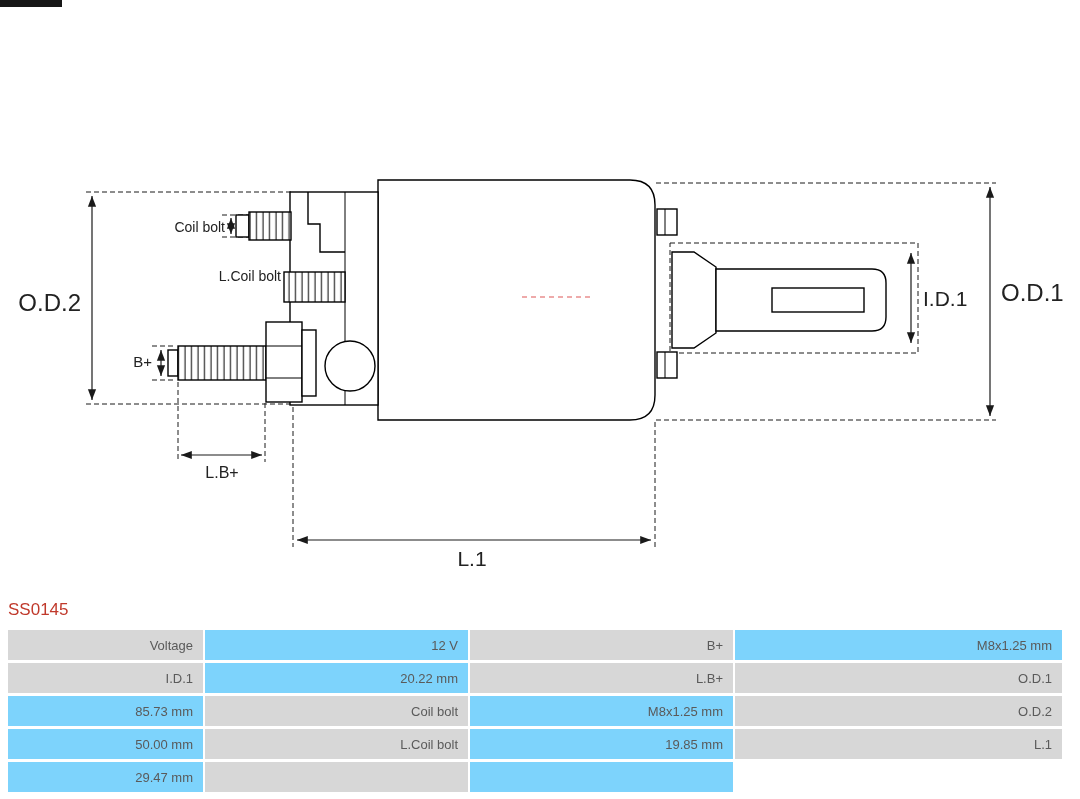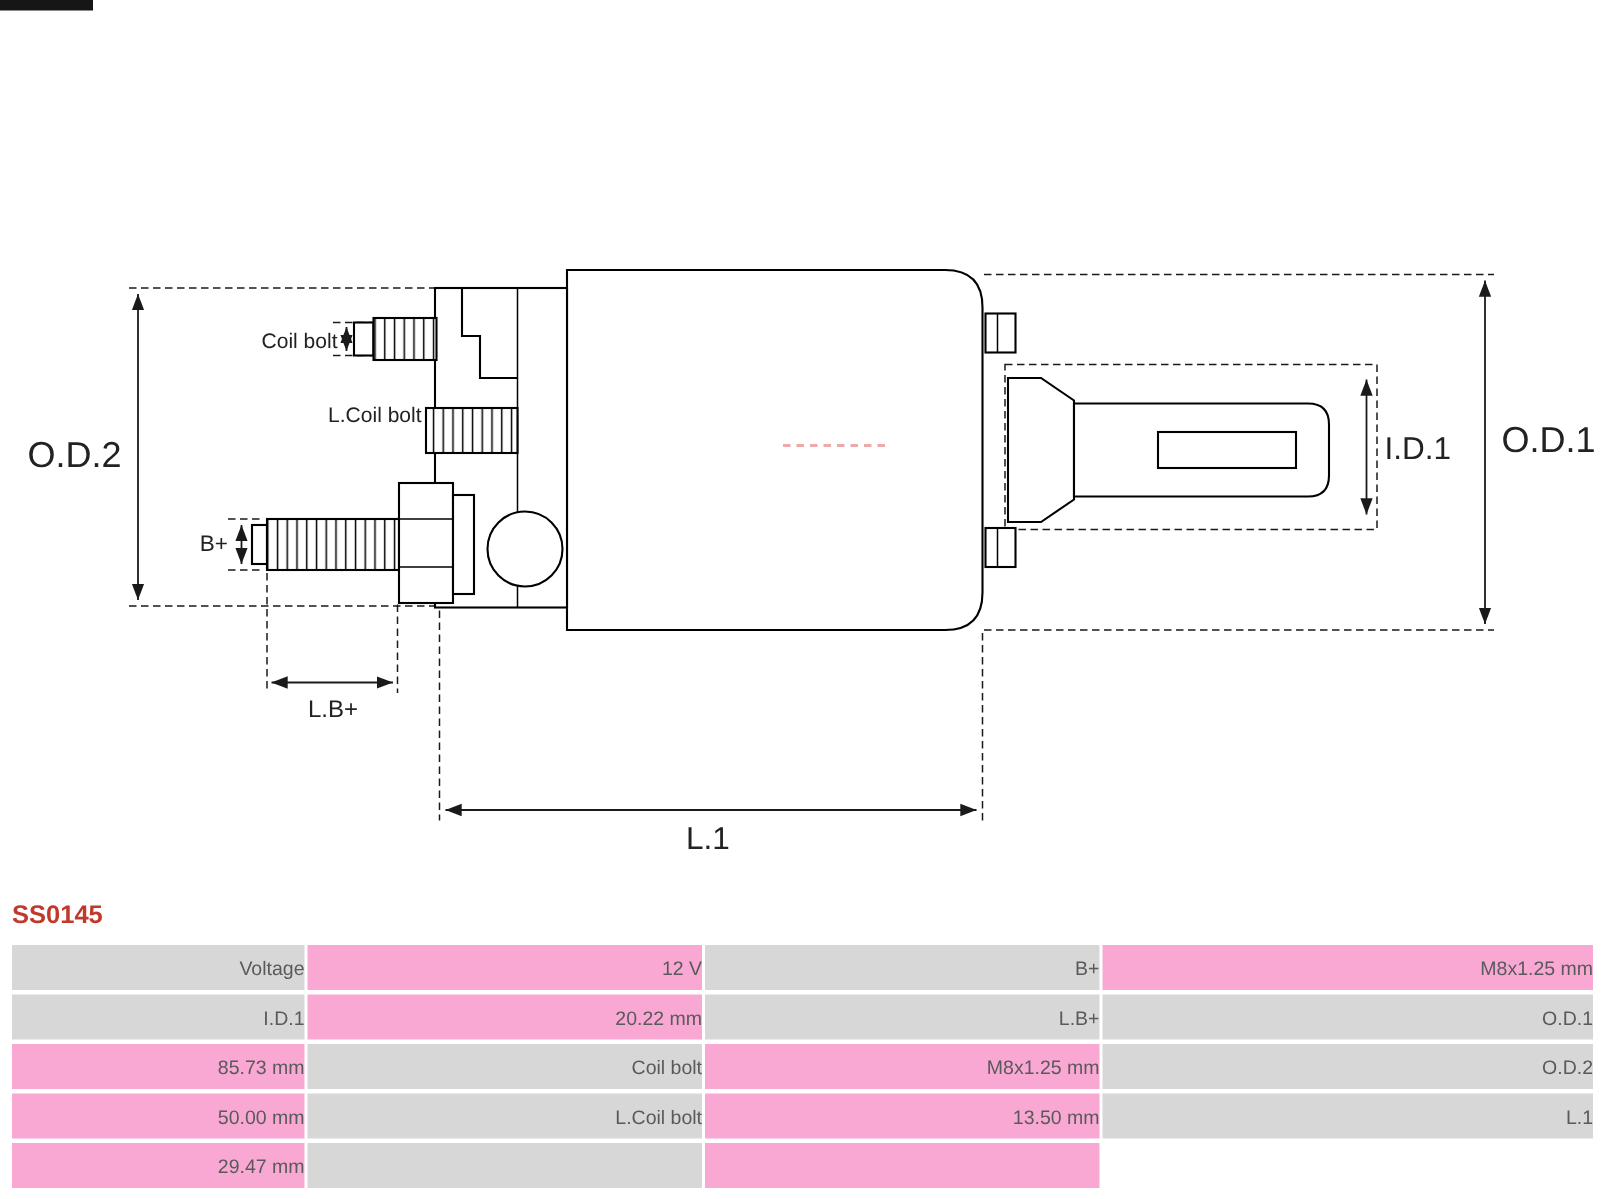--- a/index.html
+++ b/index.html
@@ -1,27 +1,27 @@
 <!DOCTYPE html>
 <html><head>
 <meta charset="utf-8">
 <style>
   html,body{margin:0;padding:0;background:#fff;}
   .page{position:relative;width:1080px;height:799px;background:#ffffff;overflow:hidden;
         font-family:"Liberation Sans",sans-serif;}
   .corner-bar{position:absolute;left:0;top:0;width:62px;height:7px;background:#161616;}
   .drawing-wrap{position:absolute;left:0;top:0;width:1080px;height:585px;}
   svg text{font-family:"Liberation Sans",sans-serif;fill:#222;}
-  .part-number{position:absolute;left:8px;top:600px;font-size:17px;font-weight:bold;color:#c0392b;}
+  .part-number{position:absolute;left:8px;top:600px;font-size:17px;font-weight:normal;color:#c0392b;}
   .spec-table{position:absolute;left:8px;top:630px;width:1054px;display:grid;
               grid-template-columns:195px 263px 263px 1fr;gap:3px 2px;}
   .td{height:30px;display:flex;align-items:center;justify-content:flex-end;
-      box-sizing:border-box;font-size:13px;color:#5a5a5a;}
+      padding-right:10px;box-sizing:border-box;font-size:13px;color:#5a5a5a;}
   .td.label{background:#d7d7d7;}
-  .td.value{background:#f9a8d4;}
+  .td.value{background:#7dd3fc;}
 </style>
 </head>
 <body>
 
 <div class="page">
 
   <div class="corner-bar"></div>
 
   <div class="drawing-wrap">
     <svg width="1080" height="585" viewBox="0 0 1080 585">
@@ -129,21 +129,21 @@
     <div class="td label">L.B+</div>
 
     <div class="td label">O.D.1</div>
     <div class="td value">85.73 mm</div>
     <div class="td label">Coil bolt</div>
     <div class="td value">M8x1.25 mm</div>
 
     <div class="td label">O.D.2</div>
     <div class="td value">50.00 mm</div>
     <div class="td label">L.Coil bolt</div>
-    <div class="td value">13.50 mm</div>
+    <div class="td value">19.85 mm</div>
 
     <div class="td label">L.1</div>
     <div class="td value">29.47 mm</div>
     <div class="td label"></div>
     <div class="td value"></div>
   </div>
 
 </div>
 
 </body></html>

